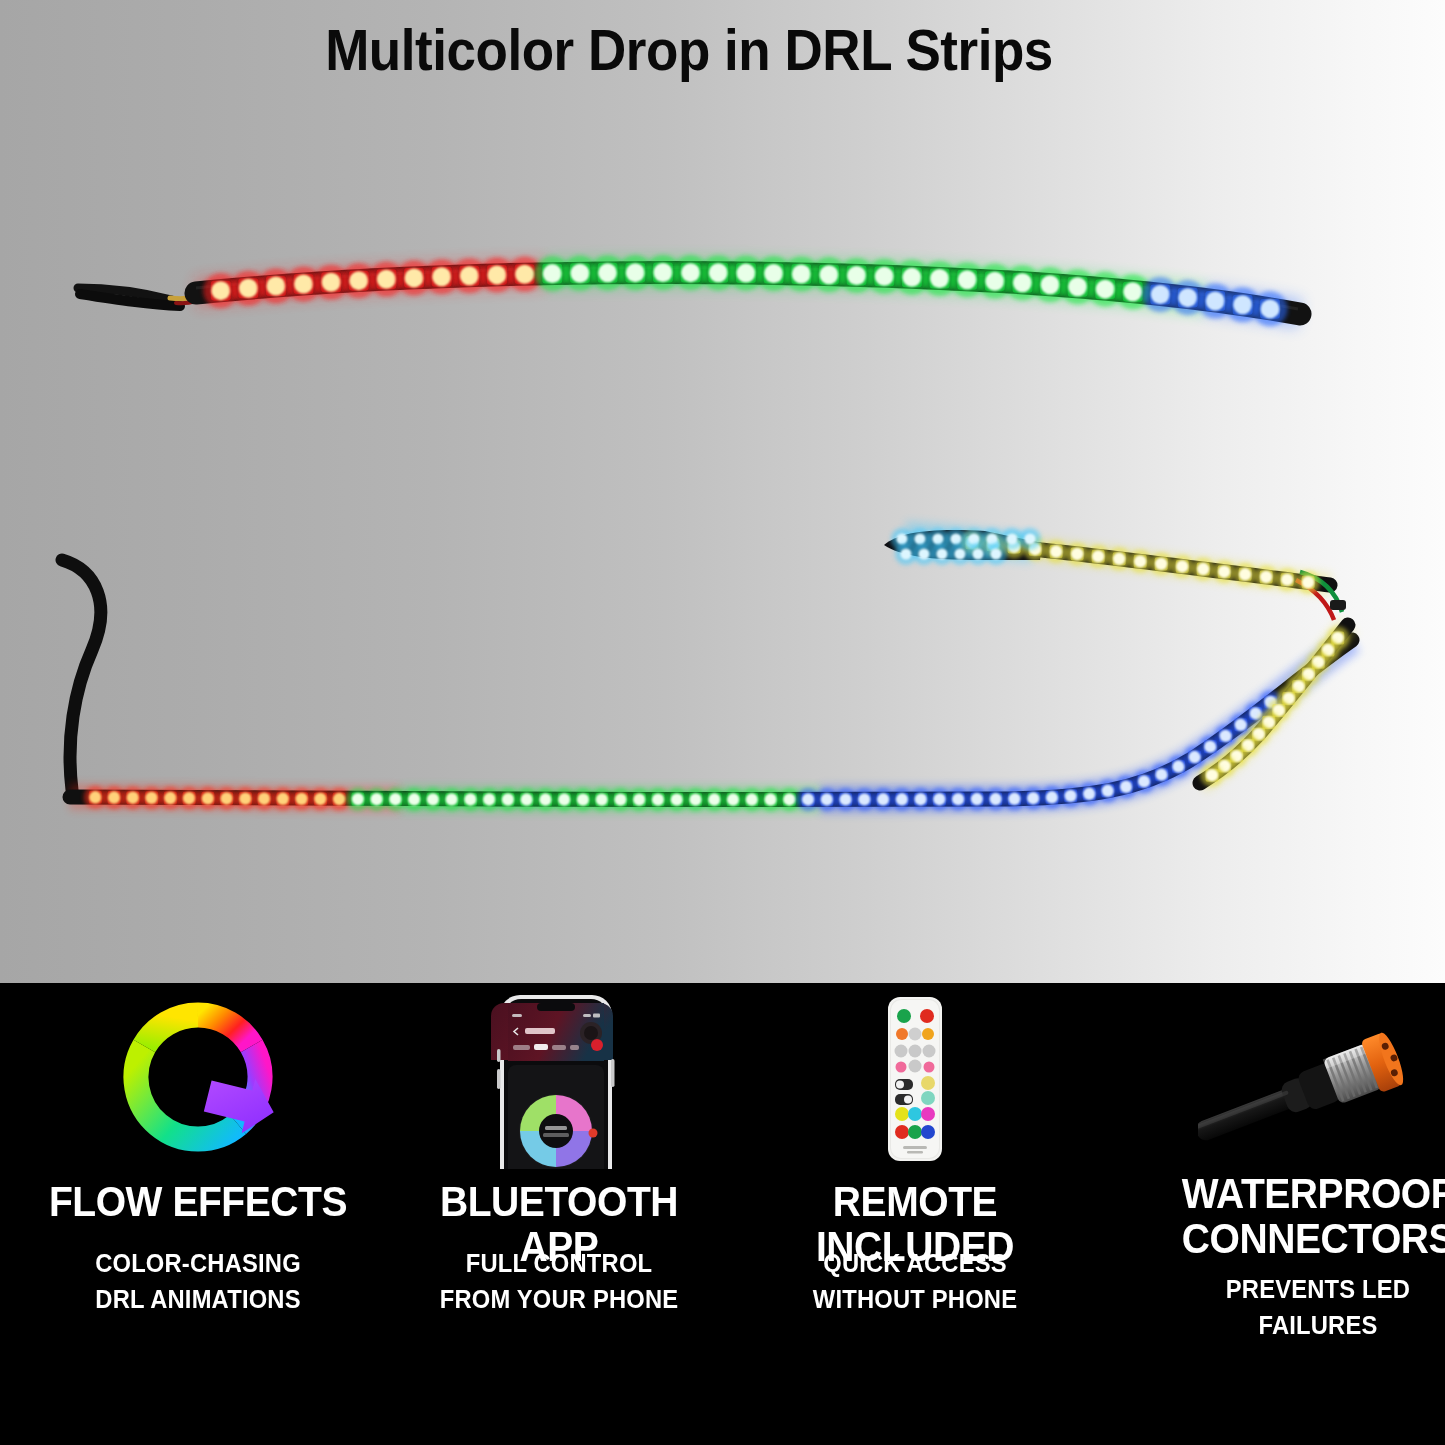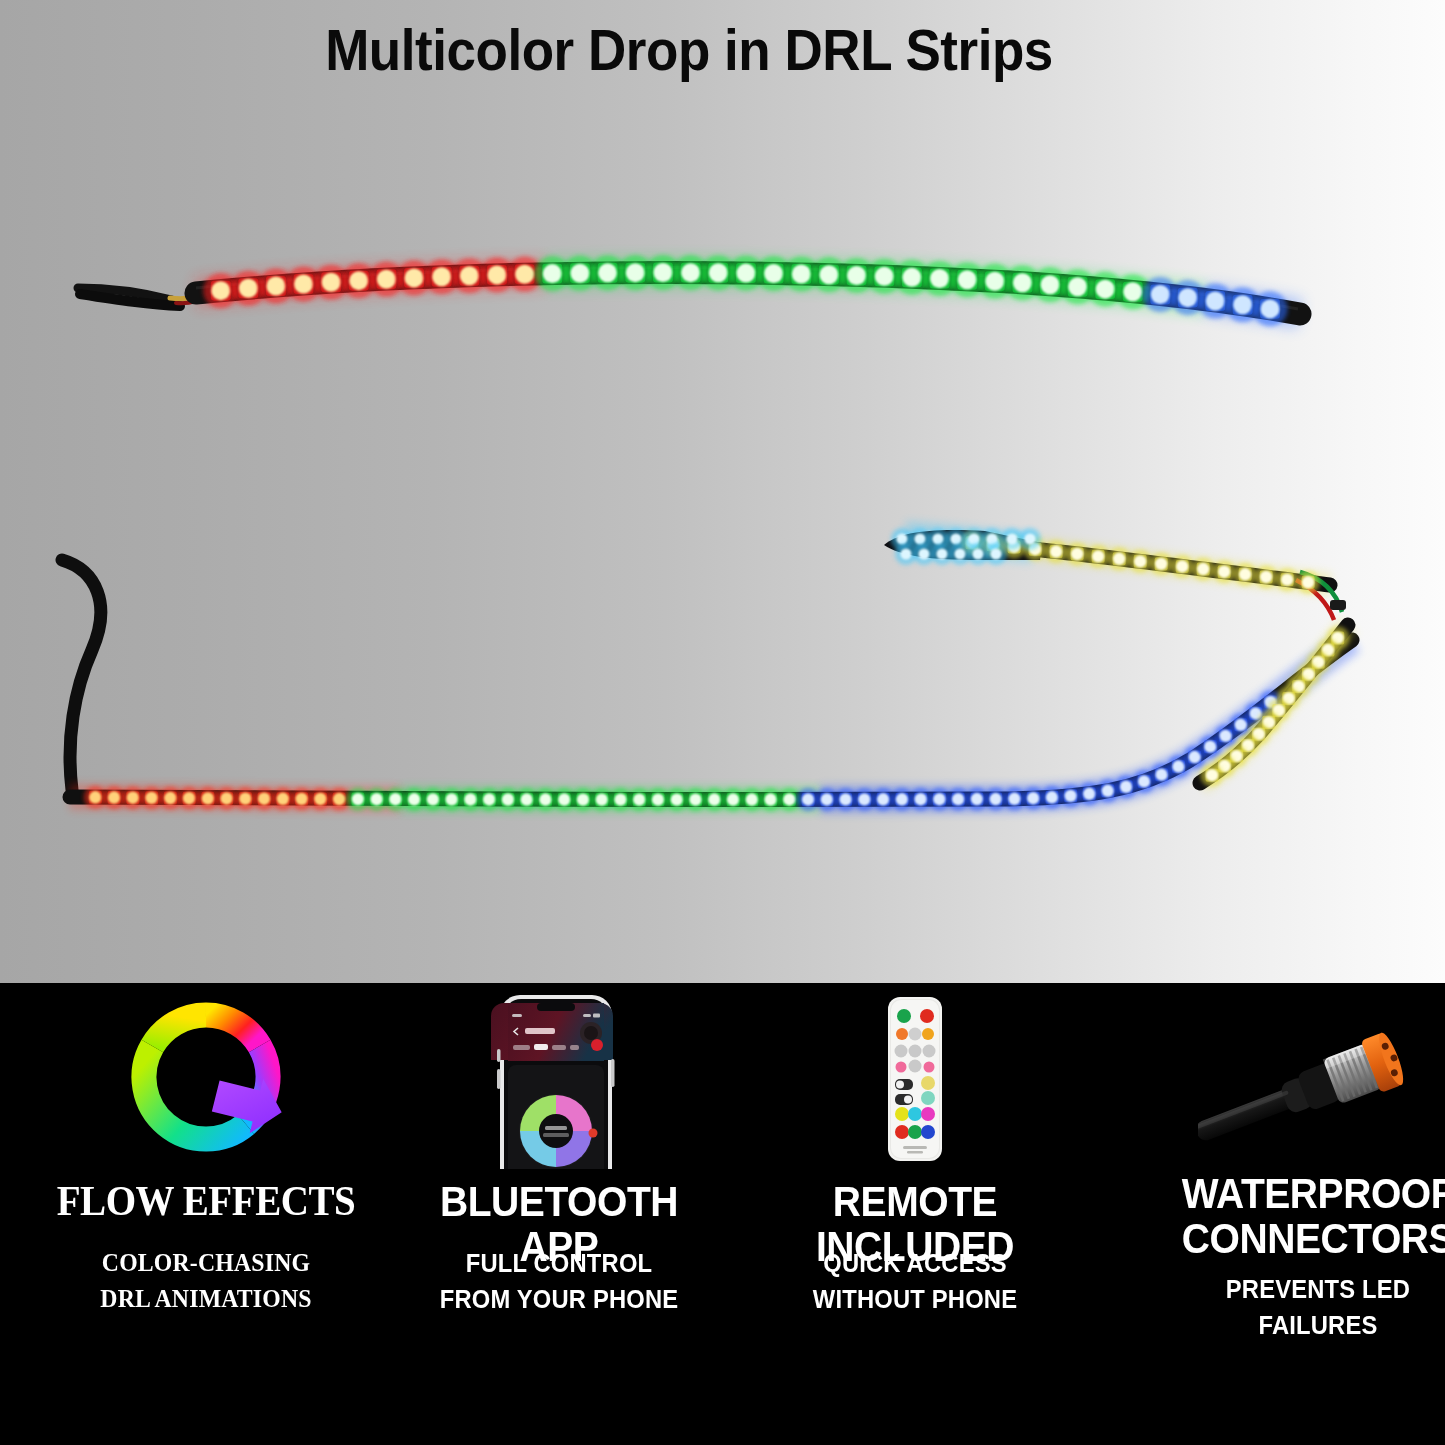--- a/index.html
+++ b/index.html
@@ -544,21 +544,21 @@
             <circle cx="978" cy="554" r="5.6" fill="#ddf6ff" filter="url(#soft)"></circle>
             <circle cx="996" cy="554" r="11" fill="#3ac8ff" opacity=".5" filter="url(#gT)"></circle>
             <circle cx="996" cy="554" r="5.6" fill="#ddf6ff" filter="url(#soft)"></circle>
           </g>
       </g>
     </svg>
   </div>
 
   <div id="features">
 
-    <div class="feat" style="left:20px;width:372px;font-family:Liberation Serif, serif;">
+    <div class="feat" style="left:12px;width:372px;">
       <div class="feat-icon">
         <svg class="ic-wrap" style="top:12px;" width="190" height="168" viewBox="0 0 190 168">
           <defs>
             <linearGradient id="cw1" x1="0" y1="0" x2="1" y2="0.6">
               <stop offset="0" stop-color="#ffe500"></stop>
                 <stop offset=".35" stop-color="#ff8a00"></stop>
               <stop offset=".7" stop-color="#ff2020"></stop>
                 <stop offset="1" stop-color="#ff16c8"></stop>
             </linearGradient>
             <linearGradient id="cw2" x1="1" y1="0" x2="0.2" y2="1">

